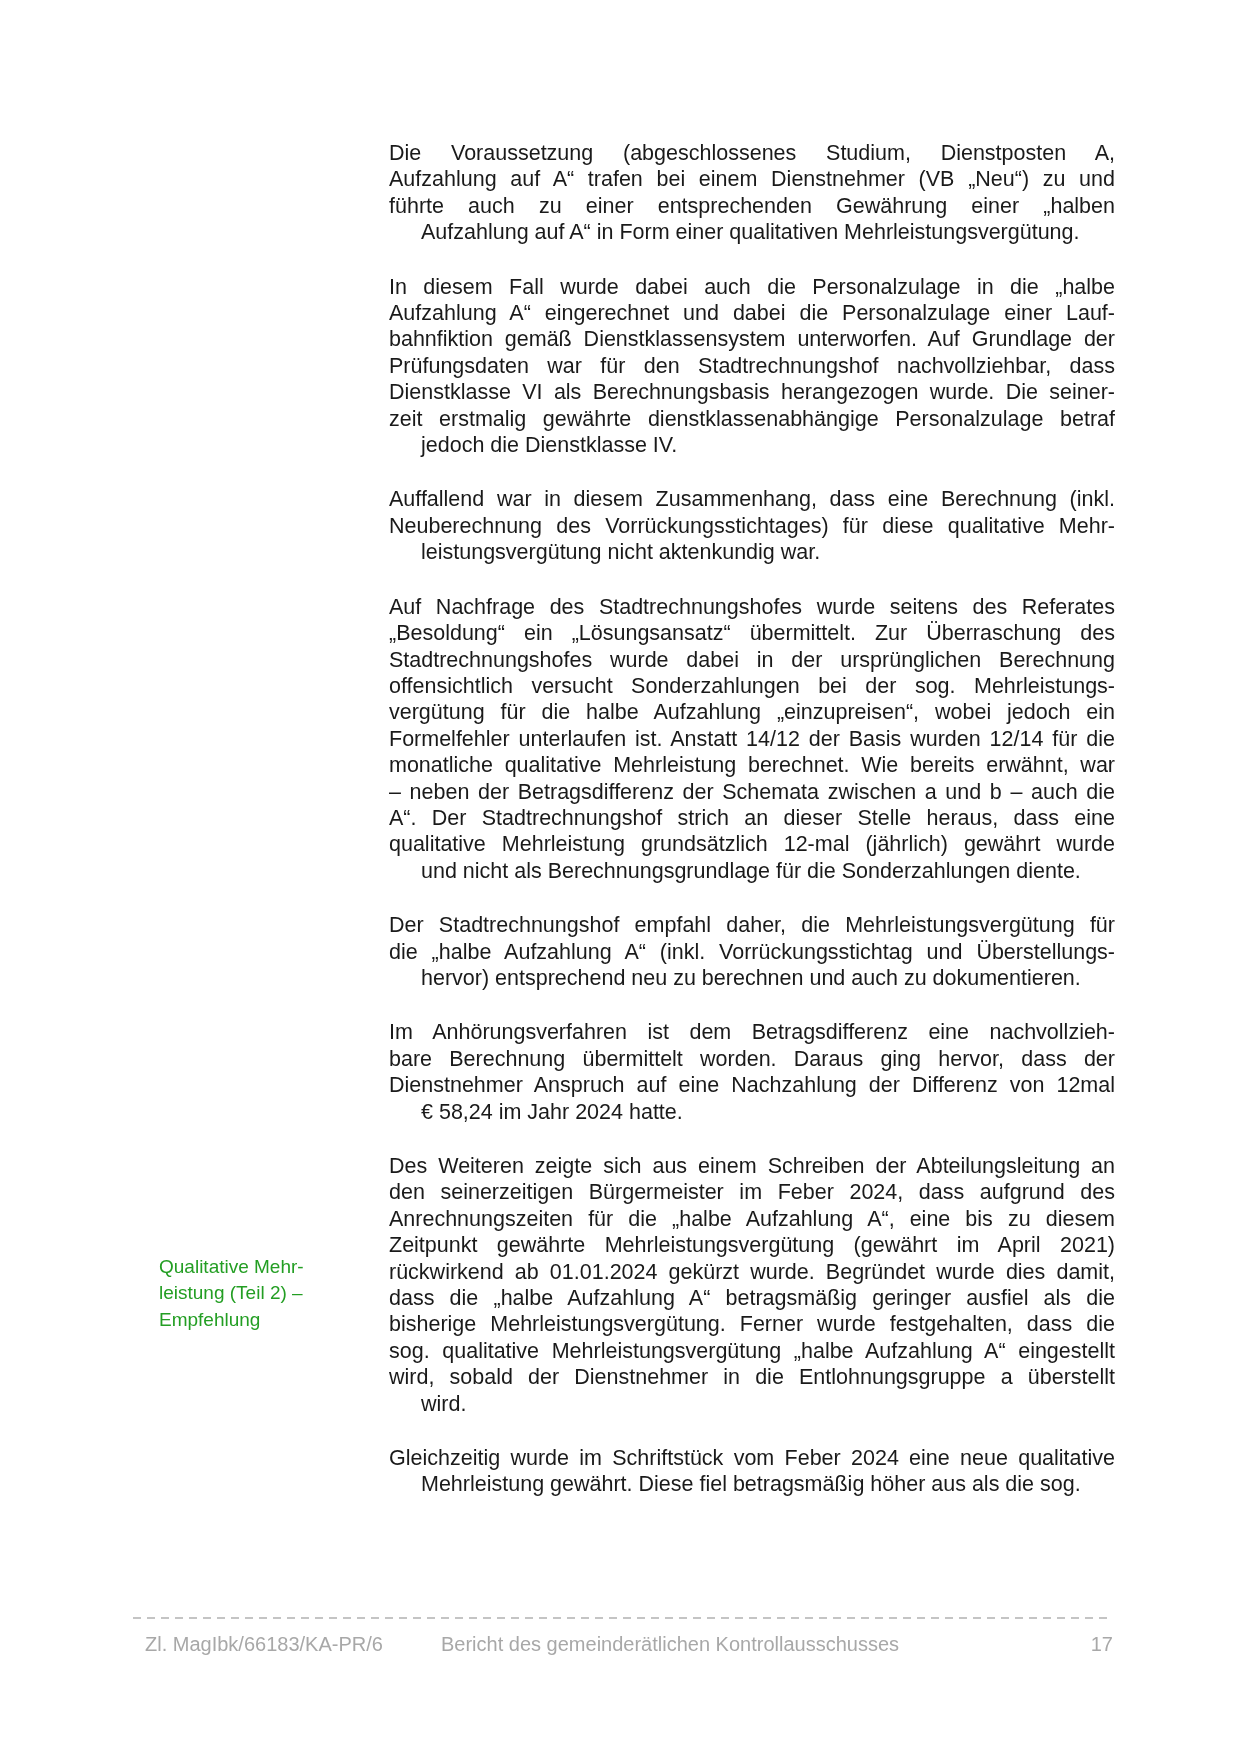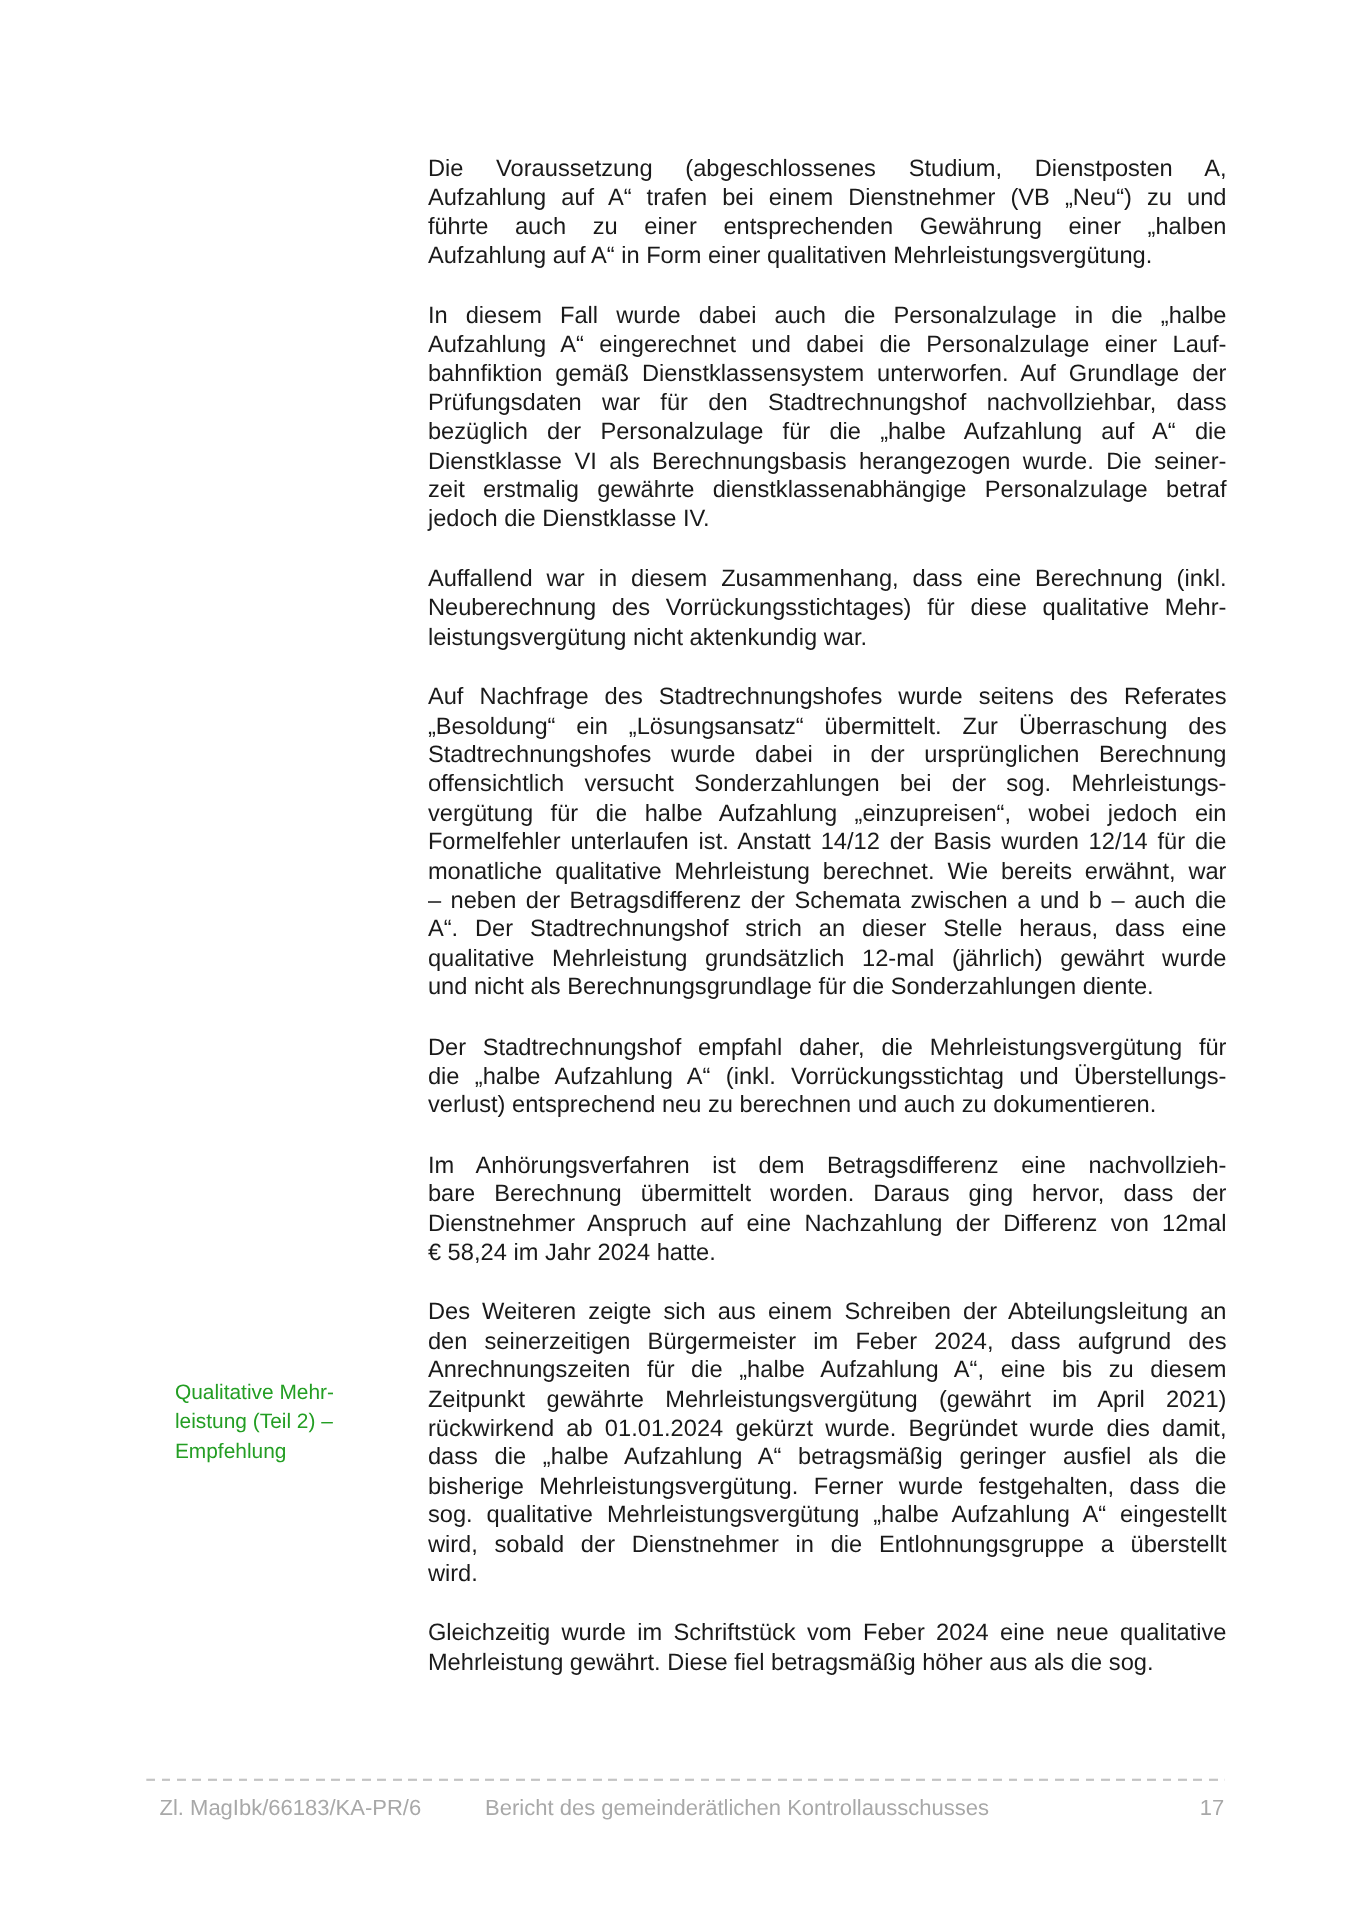--- a/index.html
+++ b/index.html
@@ -21,21 +21,21 @@
     font-size: 21.5px;
     line-height: 26.4px;
   }
   .para { margin: 0 0 28px 0; }
   .para:last-child { margin-bottom: 0; }
   .line {
     text-align: justify;
     text-align-last: justify;
     white-space: normal;
   }
-  .line.last { text-align-last: left; }
+  .line.last { text-align-last: left; margin-left: 32px; }
   .margin-note {
     position: absolute;
     left: 159px;
     top: 1254px;
     width: 224px;
     font-size: 19px;
     line-height: 26.4px;
     color: #239e23;
   }
   .footer-rule {
@@ -76,21 +76,20 @@
         <div class="line">Die Voraussetzung (abgeschlossenes Studium, Dienstposten A,</div>
         <div class="line">Aufzahlung auf A“ trafen bei einem Dienstnehmer (VB „Neu“) zu und</div>
         <div class="line">führte auch zu einer entsprechenden Gewährung einer „halben</div>
         <div class="line last">Aufzahlung auf A“ in Form einer qualitativen Mehrleistungsvergütung.</div>
       </div>
       <div class="para">
         <div class="line">In diesem Fall wurde dabei auch die Personalzulage in die „halbe</div>
         <div class="line">Aufzahlung A“ eingerechnet und dabei die Personalzulage einer Lauf-</div>
         <div class="line">bahnfiktion gemäß Dienstklassensystem unterworfen. Auf Grundlage der</div>
         <div class="line">Prüfungsdaten war für den Stadtrechnungshof nachvollziehbar, dass</div>
-        <div class="line">bezüglich der Personalzulage für die „halbe Aufzahlung auf A“ die</div>
         <div class="line">Dienstklasse VI als Berechnungsbasis herangezogen wurde. Die seiner-</div>
         <div class="line">zeit erstmalig gewährte dienstklassenabhängige Personalzulage betraf</div>
         <div class="line last">jedoch die Dienstklasse IV.</div>
       </div>
       <div class="para">
         <div class="line">Auffallend war in diesem Zusammenhang, dass eine Berechnung (inkl.</div>
         <div class="line">Neuberechnung des Vorrückungsstichtages) für diese qualitative Mehr-</div>
         <div class="line last">leistungsvergütung nicht aktenkundig war.</div>
       </div>
       <div class="para">
@@ -102,21 +101,21 @@
         <div class="line">Formelfehler unterlaufen ist. Anstatt 14/12 der Basis wurden 12/14 für die</div>
         <div class="line">monatliche qualitative Mehrleistung berechnet. Wie bereits erwähnt, war</div>
         <div class="line">– neben der Betragsdifferenz der Schemata zwischen a und b – auch die</div>
         <div class="line">A“. Der Stadtrechnungshof strich an dieser Stelle heraus, dass eine</div>
         <div class="line">qualitative Mehrleistung grundsätzlich 12-mal (jährlich) gewährt wurde</div>
         <div class="line last">und nicht als Berechnungsgrundlage für die Sonderzahlungen diente.</div>
       </div>
       <div class="para">
         <div class="line">Der Stadtrechnungshof empfahl daher, die Mehrleistungsvergütung für</div>
         <div class="line">die „halbe Aufzahlung A“ (inkl. Vorrückungsstichtag und Überstellungs-</div>
-        <div class="line last">verlust) entsprechend neu zu berechnen und auch zu dokumentieren.</div>
+        <div class="line last">hervor) entsprechend neu zu berechnen und auch zu dokumentieren.</div>
       </div>
       <div class="para">
         <div class="line">Im Anhörungsverfahren ist dem Betragsdifferenz eine nachvollzieh-</div>
         <div class="line">bare Berechnung übermittelt worden. Daraus ging hervor, dass der</div>
         <div class="line">Dienstnehmer Anspruch auf eine Nachzahlung der Differenz von 12mal</div>
         <div class="line last">€ 58,24 im Jahr 2024 hatte.</div>
       </div>
       <div class="para">
         <div class="line">Des Weiteren zeigte sich aus einem Schreiben der Abteilungsleitung an</div>
         <div class="line">den seinerzeitigen Bürgermeister im Feber 2024, dass aufgrund des</div>

